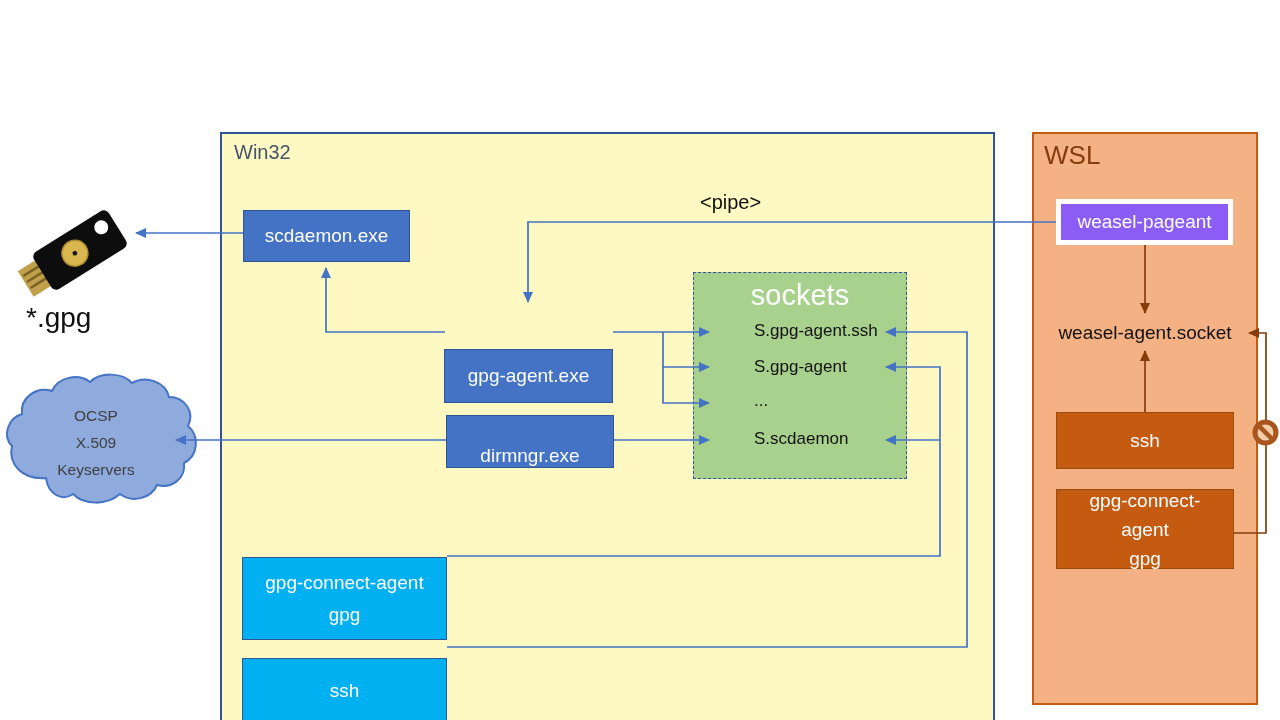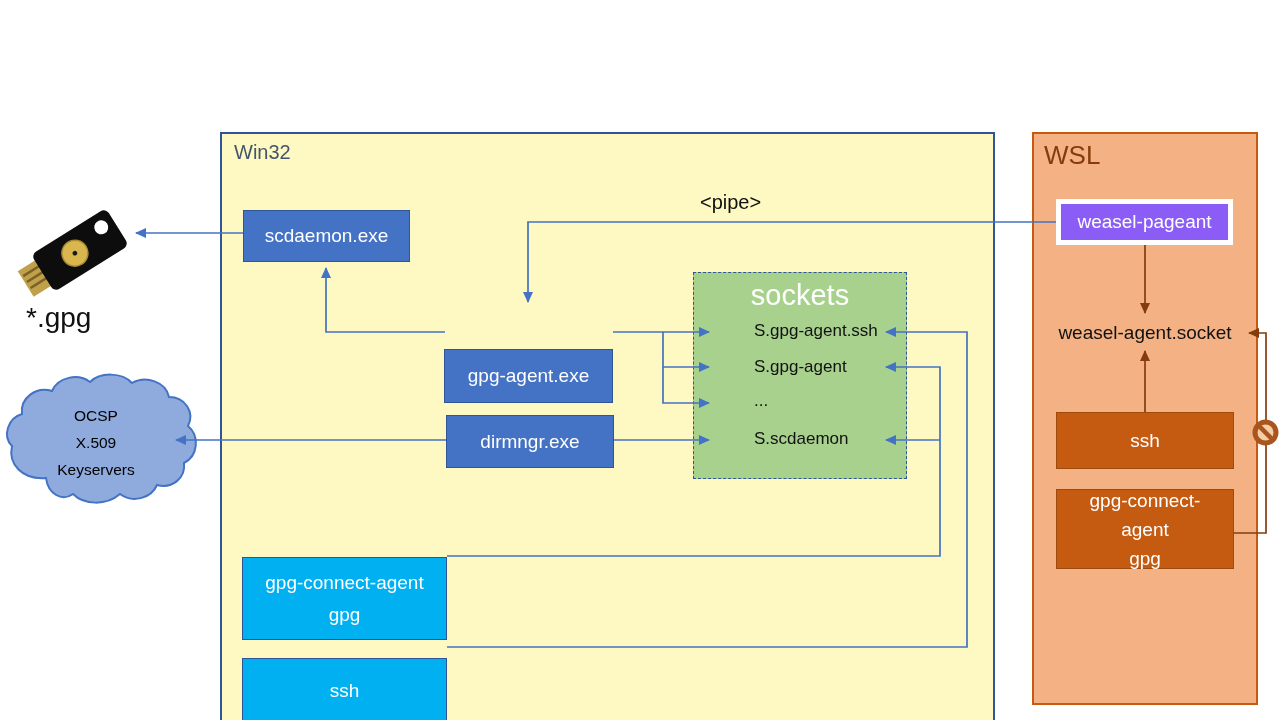--- a/index.html
+++ b/index.html
@@ -19,21 +19,21 @@
   .blue{background:#4472c4;border:1.5px solid #2f5597;}
   .cyan{background:#00b0f0;border:1.5px solid #2f5597;margin-top:43px;}
   .wslbox{background:#c55a11;border:1px solid #9c4a0e;}
   .darkbrown{background:#8b5cf6;border:5px solid #ffffff;}
   
   .sockets{background:#a9d18e;border:1.6px dashed #2f5597;box-sizing:border-box;}
   .sockets-title{position:absolute;left:0;top:6px;width:100%;text-align:center;
                  color:#fff;font-size:29px;}
   .socket-row{position:absolute;left:60px;font-size:17px;color:#111;line-height:20px;}
   .plain-label{color:#111;text-align:center;}
-  .cloud-text{position:absolute;color:#000000;font-size:15.5px;line-height:27px;
+  .cloud-text{position:absolute;color:#404040;font-size:15.5px;line-height:27px;
               text-align:center;}
   svg{display:block;}
   .overlay{left:0;top:0;pointer-events:none;}
 </style>
 </head>
 <body>
 
 <div class="stage">
 
   <svg class="abs" style="left:10px;top:195px;" width="140" height="110" viewBox="0 0 140 110">
@@ -75,21 +75,21 @@
     <div class="abs container-label" style="left:12px;top:7px;">Win32</div>
 
     <div class="abs box blue" style="left:21px;top:76px;width:167px;height:52px;">
       <span>scdaemon.exe</span>
     </div>
 
     <div class="abs box blue" style="left:222px;top:171px;width:169px;height:54px;margin-top:44px;">
       <span>gpg-agent.exe</span>
     </div>
 
-    <div class="abs box blue" style="left:224px;top:281px;width:168px;height:53px;">
+    <div class="abs box blue" style="left:224px;top:281px;width:168px;height:53px;justify-content:flex-end;">
       <span>dirmngr.exe</span>
     </div>
 
     <div class="abs sockets" style="left:471px;top:138px;width:214px;height:207px;">
       <div class="sockets-title">sockets</div>
       <div class="socket-row" style="top:48px;">S.gpg-agent.ssh</div>
       <div class="socket-row" style="top:84px;">S.gpg-agent</div>
       <div class="socket-row" style="top:118px;">...</div>
       <div class="socket-row" style="top:156px;">S.scdaemon</div>
     </div>

